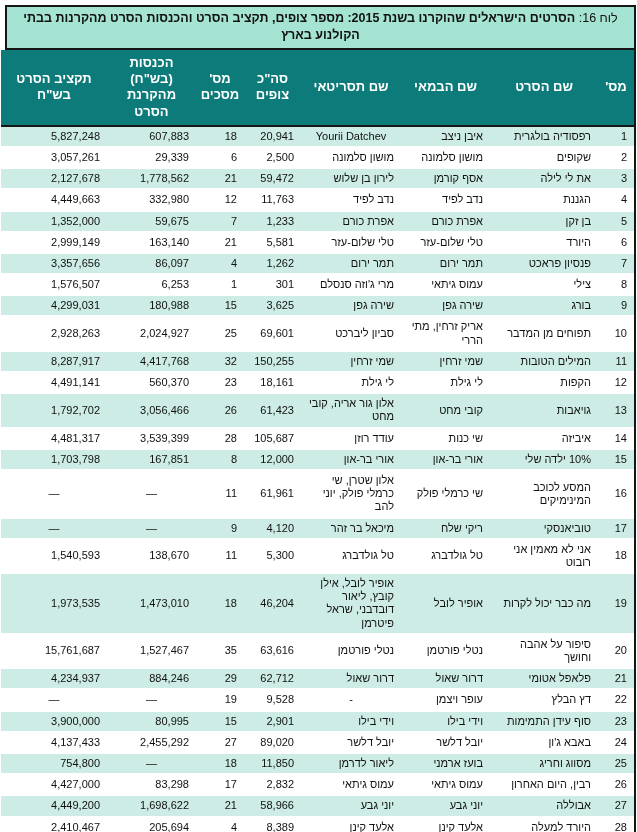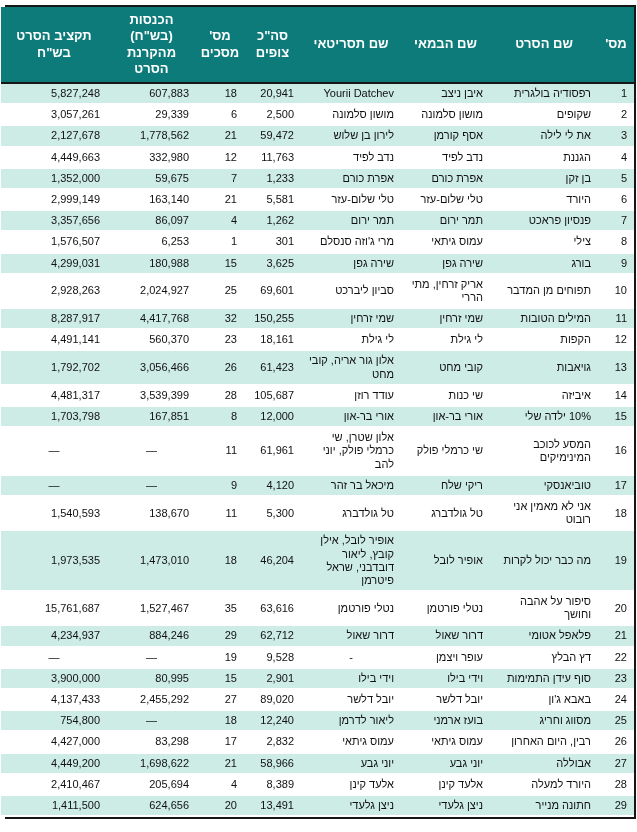--- a/index.html
+++ b/index.html
@@ -10,28 +10,31 @@
   .title-bar .t-main{font-weight:bold;}
   table{width:100%;border-collapse:collapse;table-layout:fixed;}
   thead th{background:#0e7b7b;color:#ffffff;font-weight:bold;font-size:13px;
            text-align:center;vertical-align:middle;padding:5px 2px;
            white-space:pre-line;line-height:1.25;border-bottom:2px solid #161616;}
   tbody td{font-size:11px;line-height:1.2;padding:3px 7px;vertical-align:middle;}
   tbody tr{border-bottom:2px solid #ffffff;}
   tbody tr:nth-child(odd){background:#cdece6;}
   tbody tr:nth-child(even){background:#ffffff;}
   td.num{text-align:right;}
-  td.ltr{direction:ltr;text-align:right;}
+  td.ltr{direction:ltr;text-align:center;}
   td.dash{text-align:center;}
   td.name{text-align:right;}
 </style>
 </head>
 <body>
 
 <div class="doc">
+  <div class="title-bar">
+    <span class="t-prefix">לוח 16: </span><span class="t-main">הסרטים הישראלים שהוקרנו בשנת 2015: מספר צופים, תקציב הסרט והכנסות הסרט מהקרנות בבתי הקולנוע בארץ</span>
+  </div>
   <table>
     <colgroup>
       <col style="width:36px">
         <col style="width:108px">
         <col style="width:89px">
         <col style="width:100px">
       <col style="width:57px">
         <col style="width:48px">
         <col style="width:89px">
         <col style="width:106px">
@@ -293,21 +296,21 @@
           <td class="num">89,020</td>
           <td class="num">27</td>
           <td class="num">2,455,292</td>
           <td class="num">4,137,433</td>
         </tr>
         <tr>
           <td class="num">25</td>
           <td class="name">מסווג וחריג</td>
           <td class="name">בועז ארמני</td>
           <td class="name">ליאור לדרמן</td>
-          <td class="num">12,240</td>
+          <td class="num">11,850</td>
           <td class="num">18</td>
           <td class="dash">—</td>
           <td class="num">754,800</td>
         </tr>
         <tr>
           <td class="num">26</td>
           <td class="name">רבין, היום האחרון</td>
           <td class="name">עמוס גיתאי</td>
           <td class="name">עמוס גיתאי</td>
           <td class="num">2,832</td>

